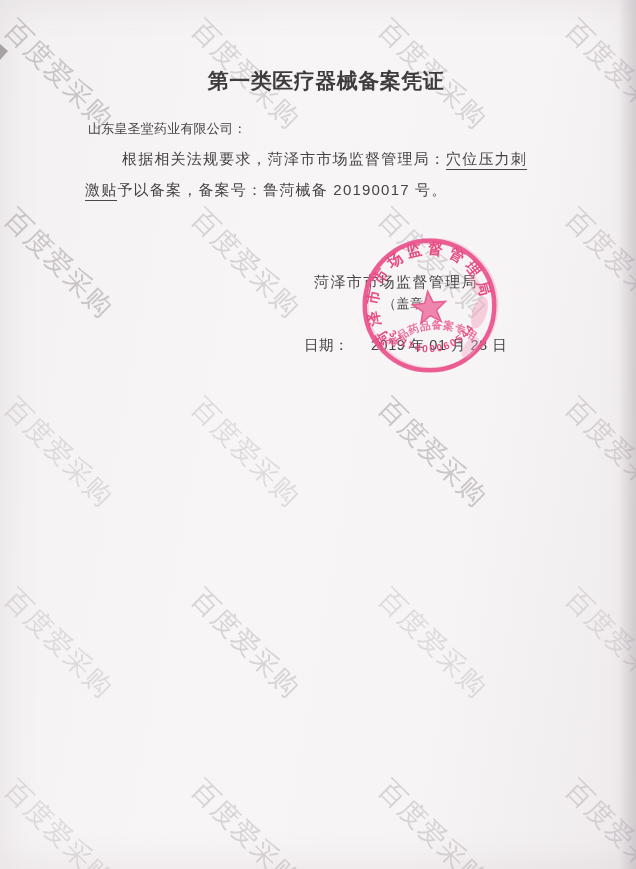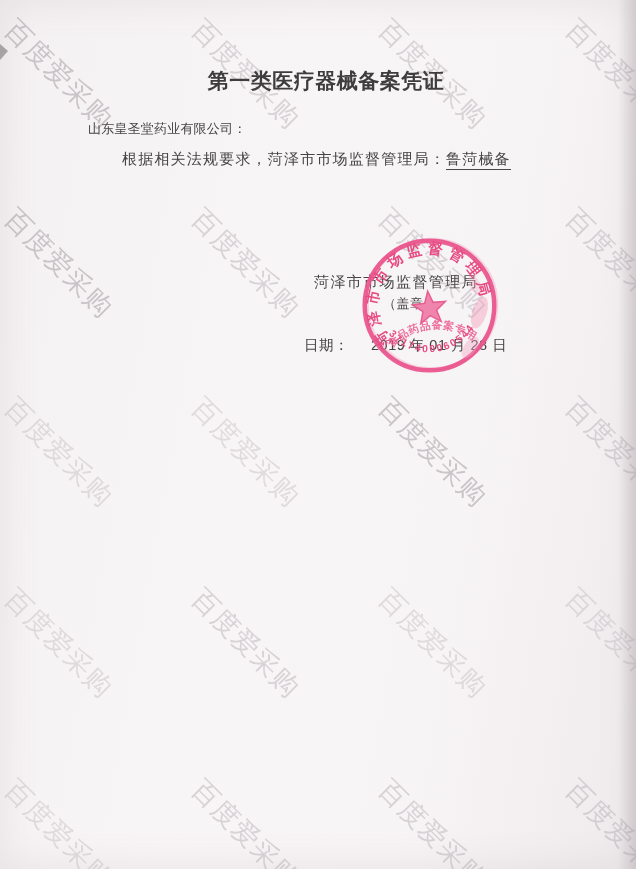--- a/index.html
+++ b/index.html
@@ -106,22 +106,23 @@
     <div class="wm lt" style="left:22px;top:772px">百度爱采购</div>
     <div class="wm" style="left:209px;top:772px">百度爱采购</div>
     <div class="wm" style="left:396px;top:772px">百度爱采购</div>
     <div class="wm" style="left:583px;top:772px">百度爱采购</div>
   </div>
 
   <h1 class="doc-title">第一类医疗器械备案凭证</h1>
 
   <div class="salutation">山东皇圣堂药业有限公司：</div>
 
-  <div class="body-line1"><span>根据相关法规要求，菏泽市市场监督管理局：</span><span class="u">鲁菏械备</span></div>
+  <div class="body-line1"><span>根据相关法规要求，菏泽市市场监督管理局：</span><span class="u">穴位压力刺</span></div>
 
+  <div class="body-line2"><span class="u">激贴</span><span>予以备案，备案号：鲁菏械备 20190017 号。</span></div>
 
   <div class="authority-line">菏泽市市场监督管理局</div>
   <div class="seal-note">（盖章）</div>
 
   <div class="date-line"><span>日期：</span><span class="dv">2019 年 01 月 28 日</span></div>
 
   <svg class="stamp" viewBox="0 0 150 150">
     <defs>
       <path id="arcTop" d="M 27.1,92.4 A 51,51 0 1 1 122.9,92.4"></path>
       <path id="purposeArc" d="M 34,114 A 60,60 0 0 1 116,114"></path>

